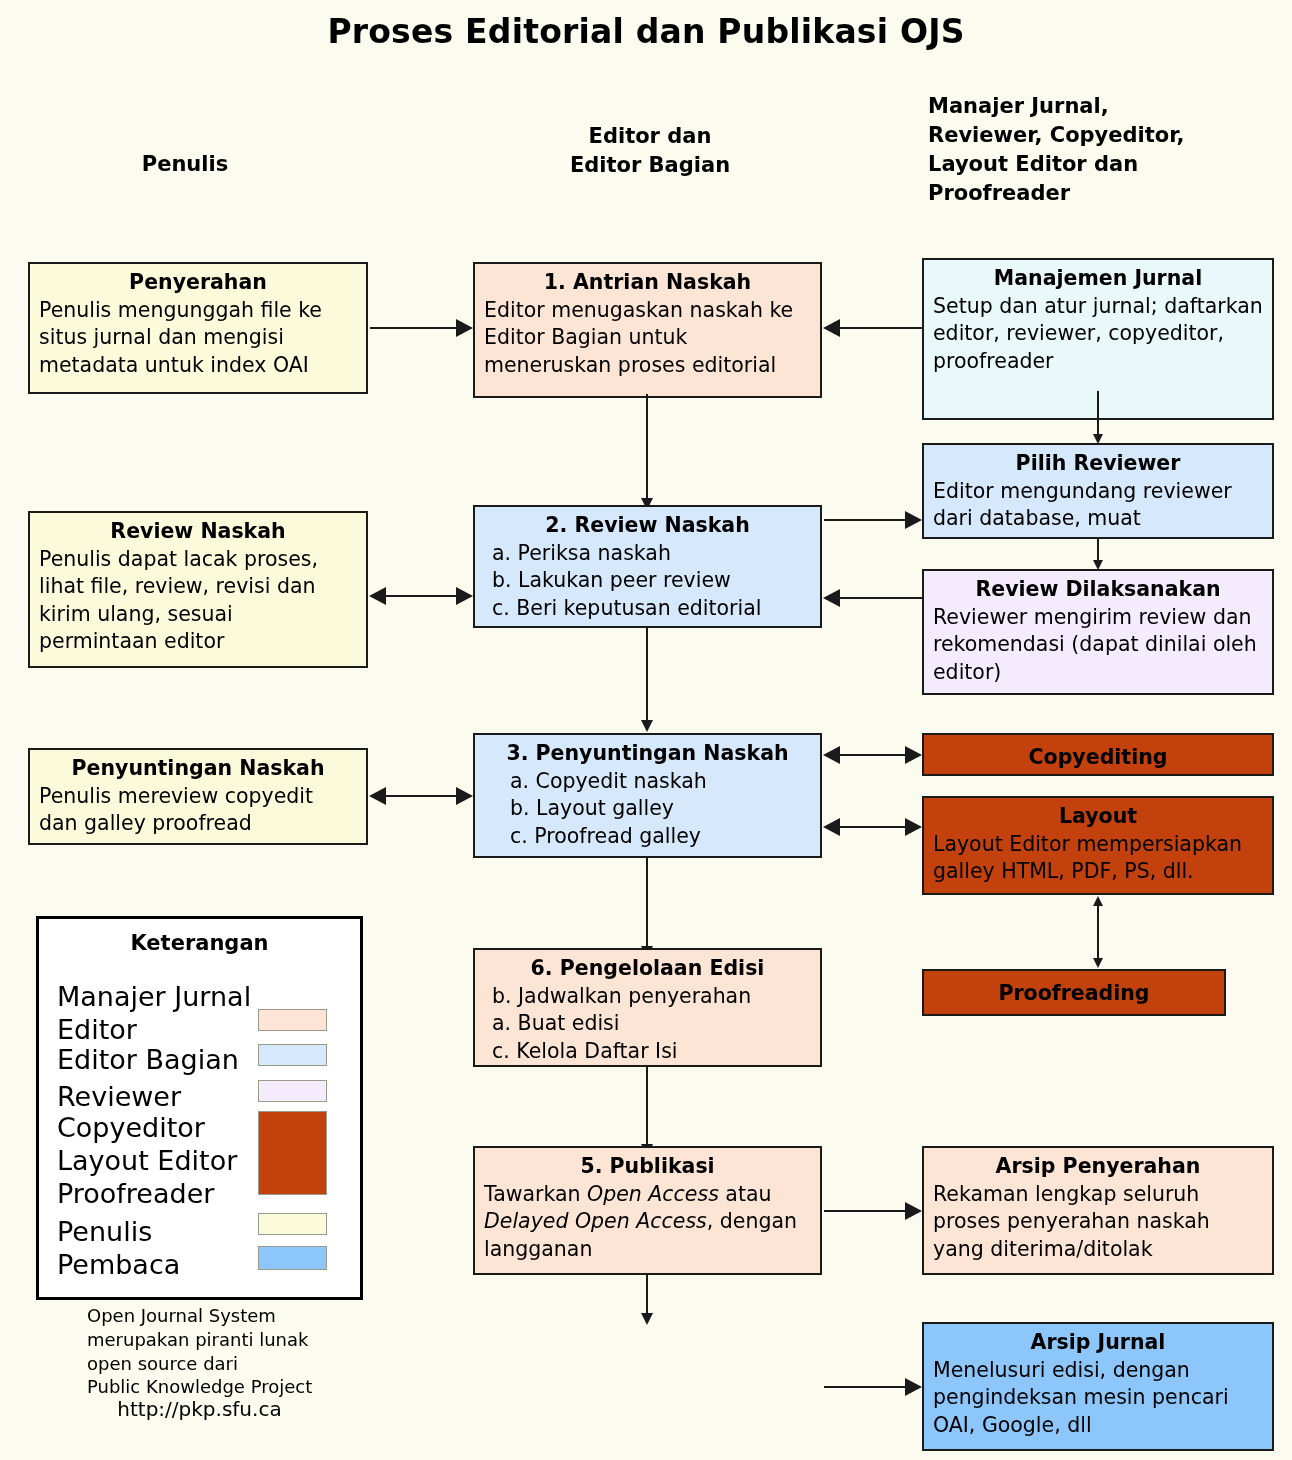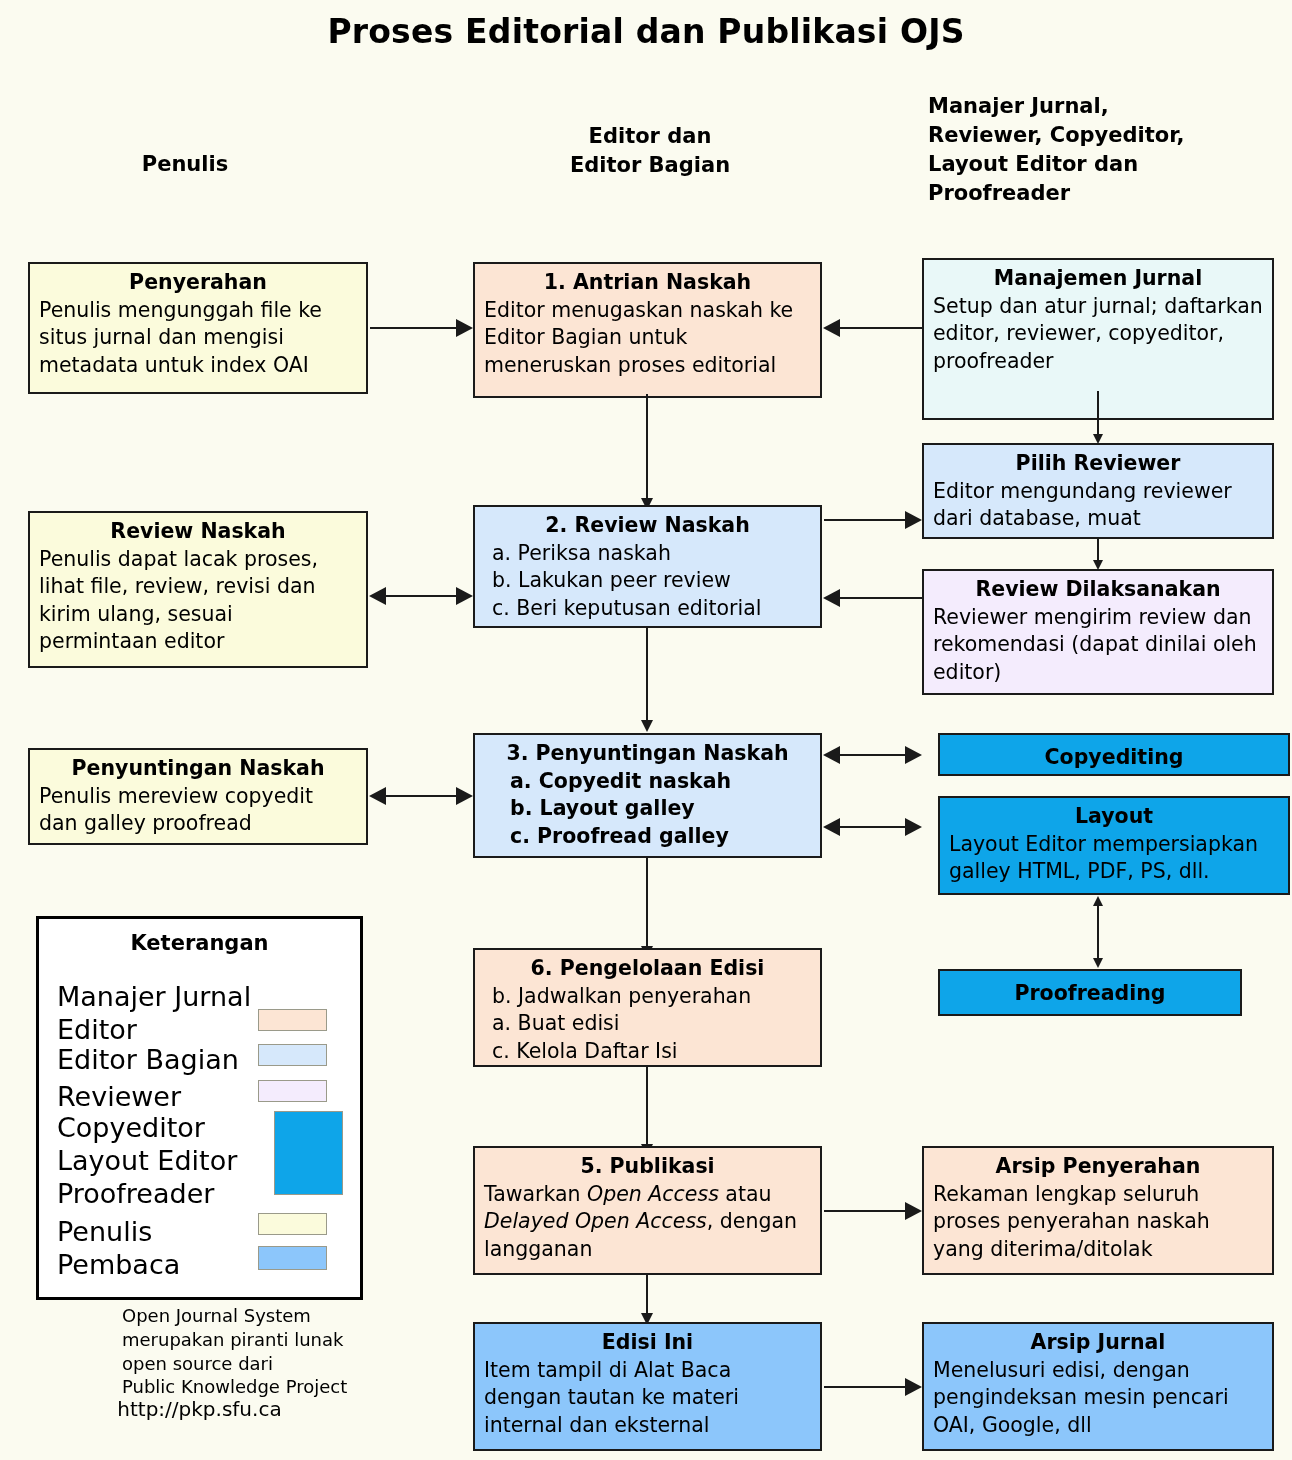--- a/index.html
+++ b/index.html
@@ -27,30 +27,30 @@
   
   .box{
     border:2px solid #1a1a1a;
     padding:5px 9px 6px 9px;
     font-size:20.5px;
     line-height:1.345;
   }
   .box .bt{font-weight:bold;text-align:center;display:block;}
   .box .bb{display:block;}
   .box.center-title-only .bt{padding:4px 0 3px 0;}
-  .box .ind{display:block;padding-left:26px;font-weight:bold;}
+  .box .ind{display:block;padding-left:26px;}
   .box .ind2{display:block;padding-left:8px;}
   .box em{font-style:italic;}
 
   
   .f-penulis{background:#fbfbdc;}
   .f-editor{background:#fce5d4;}
   .f-bagian{background:#d6e8fb;}
   .f-reviewer{background:#f4ecfd;}
-  .f-produksi{background:#0ea5e9;margin-left:16px;}
+  .f-produksi{background:#c2410c;}
   .f-manajer{background:#e9f8f8;}
   .f-pembaca{background:#8cc6fb;}
 
   
   .ln{position:absolute;background:#1a1a1a;}
   .hline{height:2px;}
   .vline{width:2px;}
   .ah{position:absolute;width:0;height:0;}
   .ah-r{border-top:9px solid transparent;border-bottom:9px solid transparent;border-left:17px solid #1a1a1a;}
   .ah-l{border-top:9px solid transparent;border-bottom:9px solid transparent;border-right:17px solid #1a1a1a;}
@@ -62,21 +62,21 @@
   
   #legend{
     border:3px solid #000;background:#fff;
     padding:0;
   }
   #legend .lg-title{
     font-size:21px;font-weight:bold;text-align:center;margin:12px 0 6px 0;
   }
   .lg-row{position:absolute;font-size:27px;left:18px;}
   .lg-sw{position:absolute;border:1px solid #9a9a8a;}
-  .lg-note{position:absolute;font-size:18px;line-height:1.32;left:48px;margin-left:35px;}
+  .lg-note{position:absolute;font-size:18px;line-height:1.32;left:48px;}
   .lg-url{position:absolute;font-size:20px;left:0;width:100%;text-align:center;}
 </style>
 </head>
 <body>
 
 <div id="stage">
 
   <div class="abs title" style="left:0;top:12px;width:1292px;">Proses Editorial dan Publikasi OJS</div>
 
   <div class="abs colhead" style="left:60px;top:150px;width:250px;">
@@ -223,24 +223,20 @@
     <span class="bt">Arsip Penyerahan</span>
     <span class="bb">Rekaman lengkap seluruh proses penyerahan naskah yang diterima/ditolak</span>
   </div>
 
   <div class="ln hline" style="left:824px;top:1210px;width:82px;"></div>
   <div class="ah ah-r" style="left:905px;top:1202px;"></div>
 
   <div class="ln vline" style="left:646px;top:1275px;height:42px;"></div>
   <div class="ah ah-d" style="left:641px;top:1313px;"></div>
 
-  <div class="abs box f-pembaca" style="left:473px;top:1322px;width:349px;height:129px;">
-    <span class="bt">Edisi Ini</span>
-    <span class="bb">Item tampil di Alat Baca dengan tautan ke materi internal dan eksternal</span>
-  </div>
 
   <div class="abs box f-pembaca" style="left:922px;top:1322px;width:352px;height:129px;">
     <span class="bt">Arsip Jurnal</span>
     <span class="bb">Menelusuri edisi, dengan pengindeksan mesin pencari OAI, Google, dll</span>
   </div>
 
   <div class="ln hline" style="left:824px;top:1386px;width:82px;"></div>
   <div class="ah ah-r" style="left:905px;top:1378px;"></div>
 
   <div class="abs" id="legend" style="left:36px;top:916px;width:327px;height:384px;">

